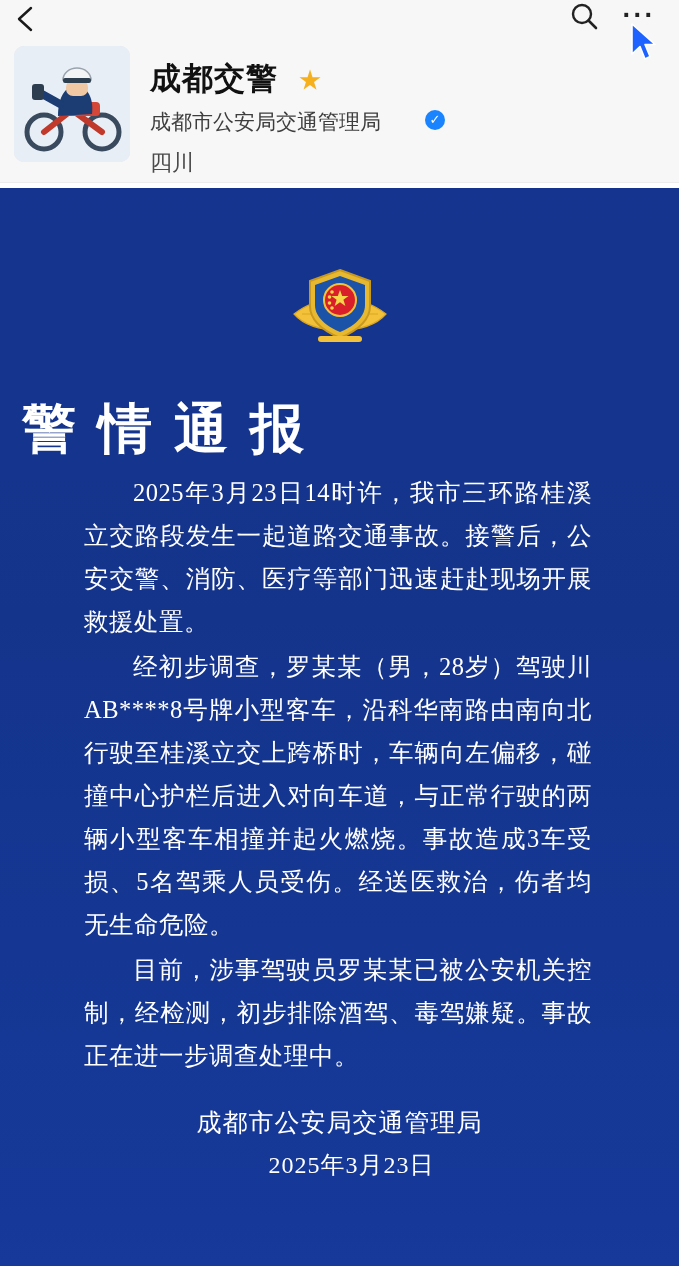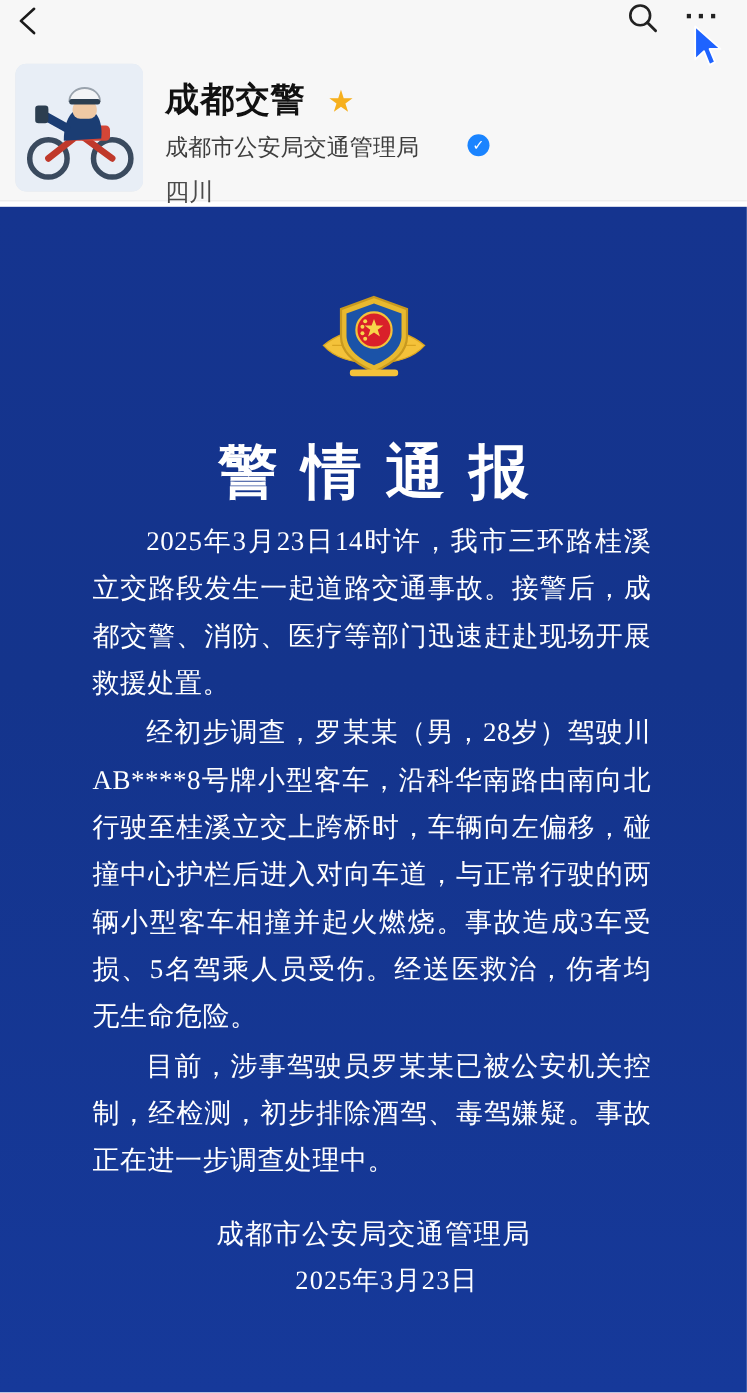--- a/index.html
+++ b/index.html
@@ -55,21 +55,21 @@
   .cursor {
     position: absolute;
     left: 629px; top: 22px;
     width: 30px; height: 42px;
     pointer-events: none;
   }
 
   
   .account {
     position: absolute;
-    left: 0; top: 48px;
+    left: 0; top: 36px;
     width: 679px;
     height: 134px;
   }
   .avatar {
     position: absolute;
     left: 14px; top: 10px;
     width: 116px; height: 116px;
     border-radius: 10px;
     overflow: hidden;
     background: #dfe6ee;
@@ -128,21 +128,21 @@
     left: 50%;
     transform: translateX(-50%);
     top: 62px;
     width: 104px;
     height: 100px;
   }
   .poster-title {
     position: absolute;
     left: 0; right: 0;
     top: 205px;
-    text-align: center;
+    text-align: left;
     font-size: 54px;
     font-weight: bold;
     letter-spacing: 22px;
     text-indent: 22px;
     font-family: "Liberation Serif", serif;
   }
   .body-text {
     position: absolute;
     left: 84px;
     top: 283px;
@@ -247,21 +247,21 @@
       <circle cx="41.5" cy="53" r="1.8" fill="#f7d64a"></circle>
       <circle cx="44" cy="58" r="1.8" fill="#f7d64a"></circle>
 
       <rect x="30" y="86" width="44" height="6" rx="3" fill="#f4c23a"></rect>
     </svg>
   </div>
 
   <div class="poster-title">警情通报</div>
 
   <div class="body-text">
-    <p>2025年3月23日14时许，我市三环路桂溪立交路段发生一起道路交通事故。接警后，成都交警、消防、医疗等部门迅速赶赴现场开展救援处置。</p>
+    <p>2025年3月23日14时许，我市三环路桂溪立交路段发生一起道路交通事故。接警后，公安交警、消防、医疗等部门迅速赶赴现场开展救援处置。</p>
     <p>经初步调查，罗某某（男，28岁）驾驶川AB****8号牌小型客车，沿科华南路由南向北行驶至桂溪立交上跨桥时，车辆向左偏移，碰撞中心护栏后进入对向车道，与正常行驶的两辆小型客车相撞并起火燃烧。事故造成3车受损、5名驾乘人员受伤。经送医救治，伤者均无生命危险。</p>
     <p>目前，涉事驾驶员罗某某已被公安机关控制，经检测，初步排除酒驾、毒驾嫌疑。事故正在进一步调查处理中。</p>
   </div>
 
   <div class="signature">
     <div>成都市公安局交通管理局</div>
     <div class="sig-date">2025年3月23日</div>
   </div>
 </div>
 

